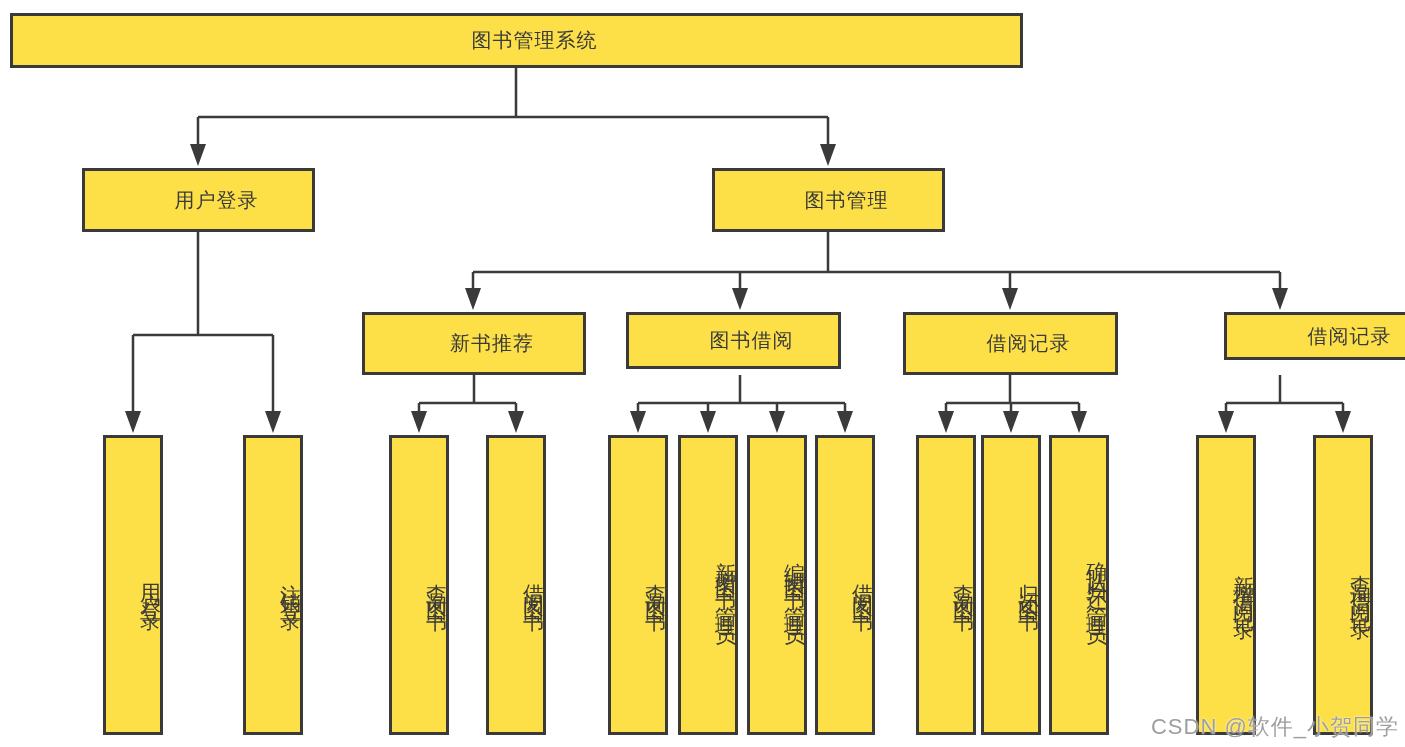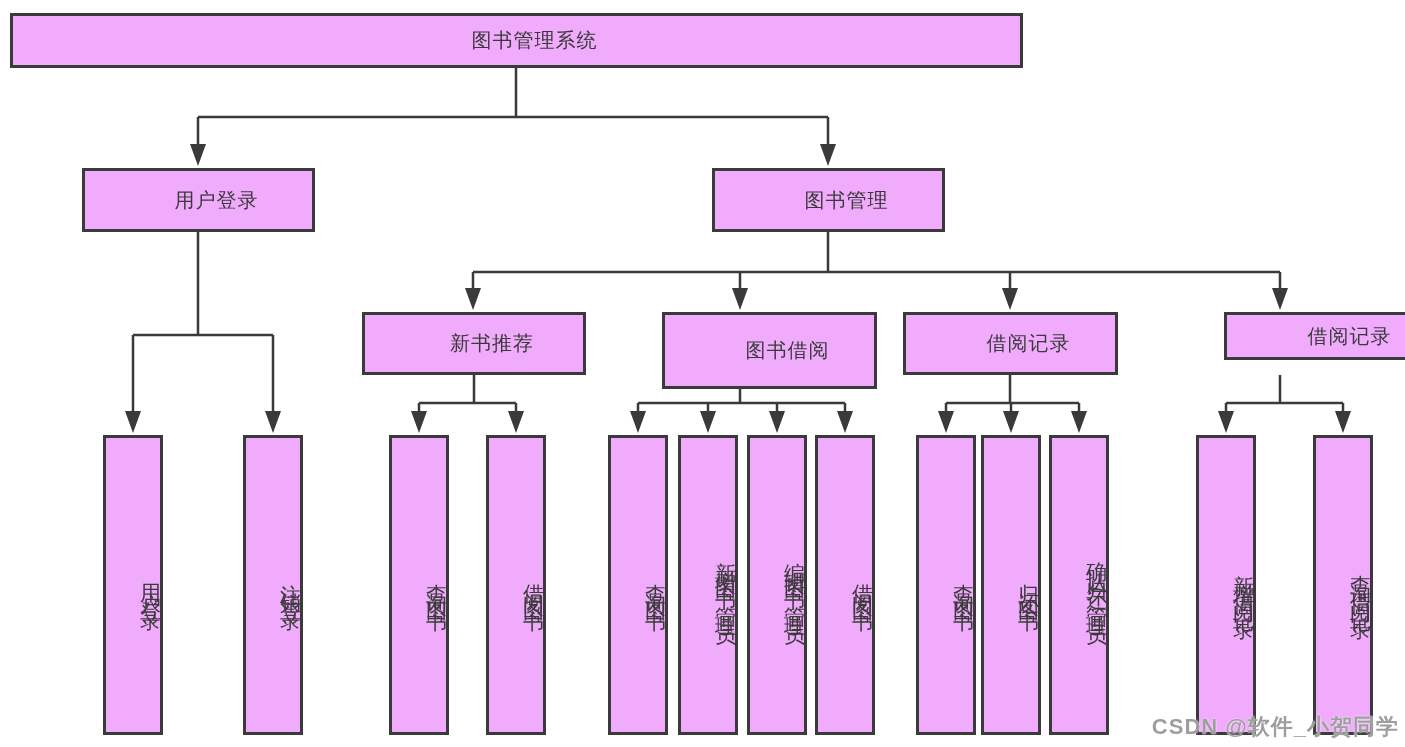--- a/index.html
+++ b/index.html
@@ -14,21 +14,21 @@
   .wires {
     position: absolute;
     left: 0; top: 0;
     width: 1405px; height: 747px;
     pointer-events: none;
   }
   .node {
     position: absolute;
     box-sizing: border-box;
     border: 3px solid #3a3a3a;
-    background: #f0abfc;
+    background: #fde047;
     color: #3a3a3a;
     display: flex;
     align-items: center;
     justify-content: center;
     font-size: 20px;
     padding-left: 36px;
   }
   .node .htext {
     white-space: nowrap;
     letter-spacing: 1px;
@@ -44,21 +44,20 @@
   .watermark {
     position: absolute;
     top: 712px;
     right: 6px;
     font-size: 22px;
     color: #9e9e9e;
     letter-spacing: 1px;
     text-shadow: 0 0 2px #ffffff;
     z-index: 5;
     white-space: nowrap;
-    font-weight: bold;
   }
 </style>
 </head>
 <body>
 
 <div class="stage">
 
   <svg class="wires" width="1405" height="747" viewBox="0 0 1405 747" xmlns="http://www.w3.org/2000/svg">
     <g stroke="#3a3a3a" stroke-width="2.5" fill="none">
 
@@ -106,21 +105,21 @@
   <div class="node" style="left:82px;top:168px;width:233px;height:64px">
     <span class="htext">用户登录</span>
   </div>
   <div class="node" style="left:362px;top:312px;width:224px;height:63px">
     <span class="htext">新书推荐</span>
   </div>
 
   <div class="node" style="left:712px;top:168px;width:233px;height:64px">
     <span class="htext">图书管理</span>
   </div>
-  <div class="node" style="left:662px;top:312px;width:215px;height:77px">
+  <div class="node" style="left:626px;top:312px;width:215px;height:57px">
     <span class="htext">图书借阅</span>
   </div>
   <div class="node" style="left:903px;top:312px;width:215px;height:63px">
     <span class="htext">借阅记录</span>
   </div>
   <div class="node" style="left:1224px;top:312px;width:215px;height:48px">
     <span class="htext">借阅记录</span>
   </div>
 
   <div class="node" style="left:103px;top:435px;width:60px;height:300px">

